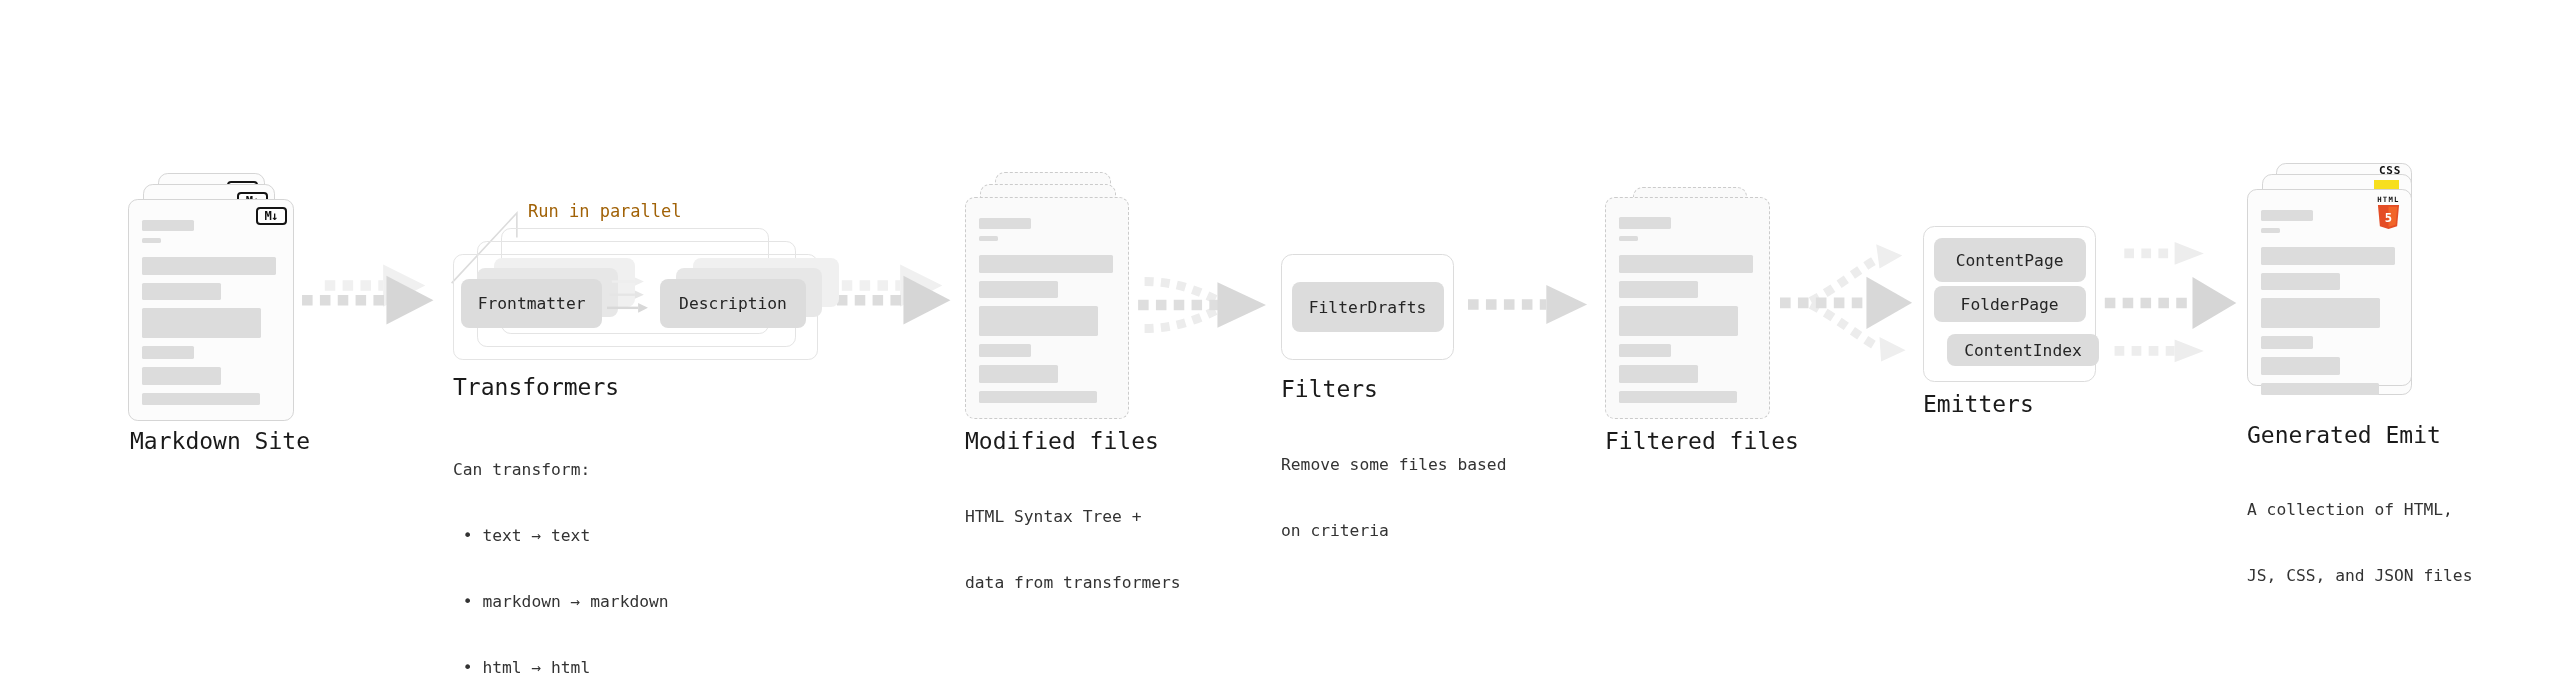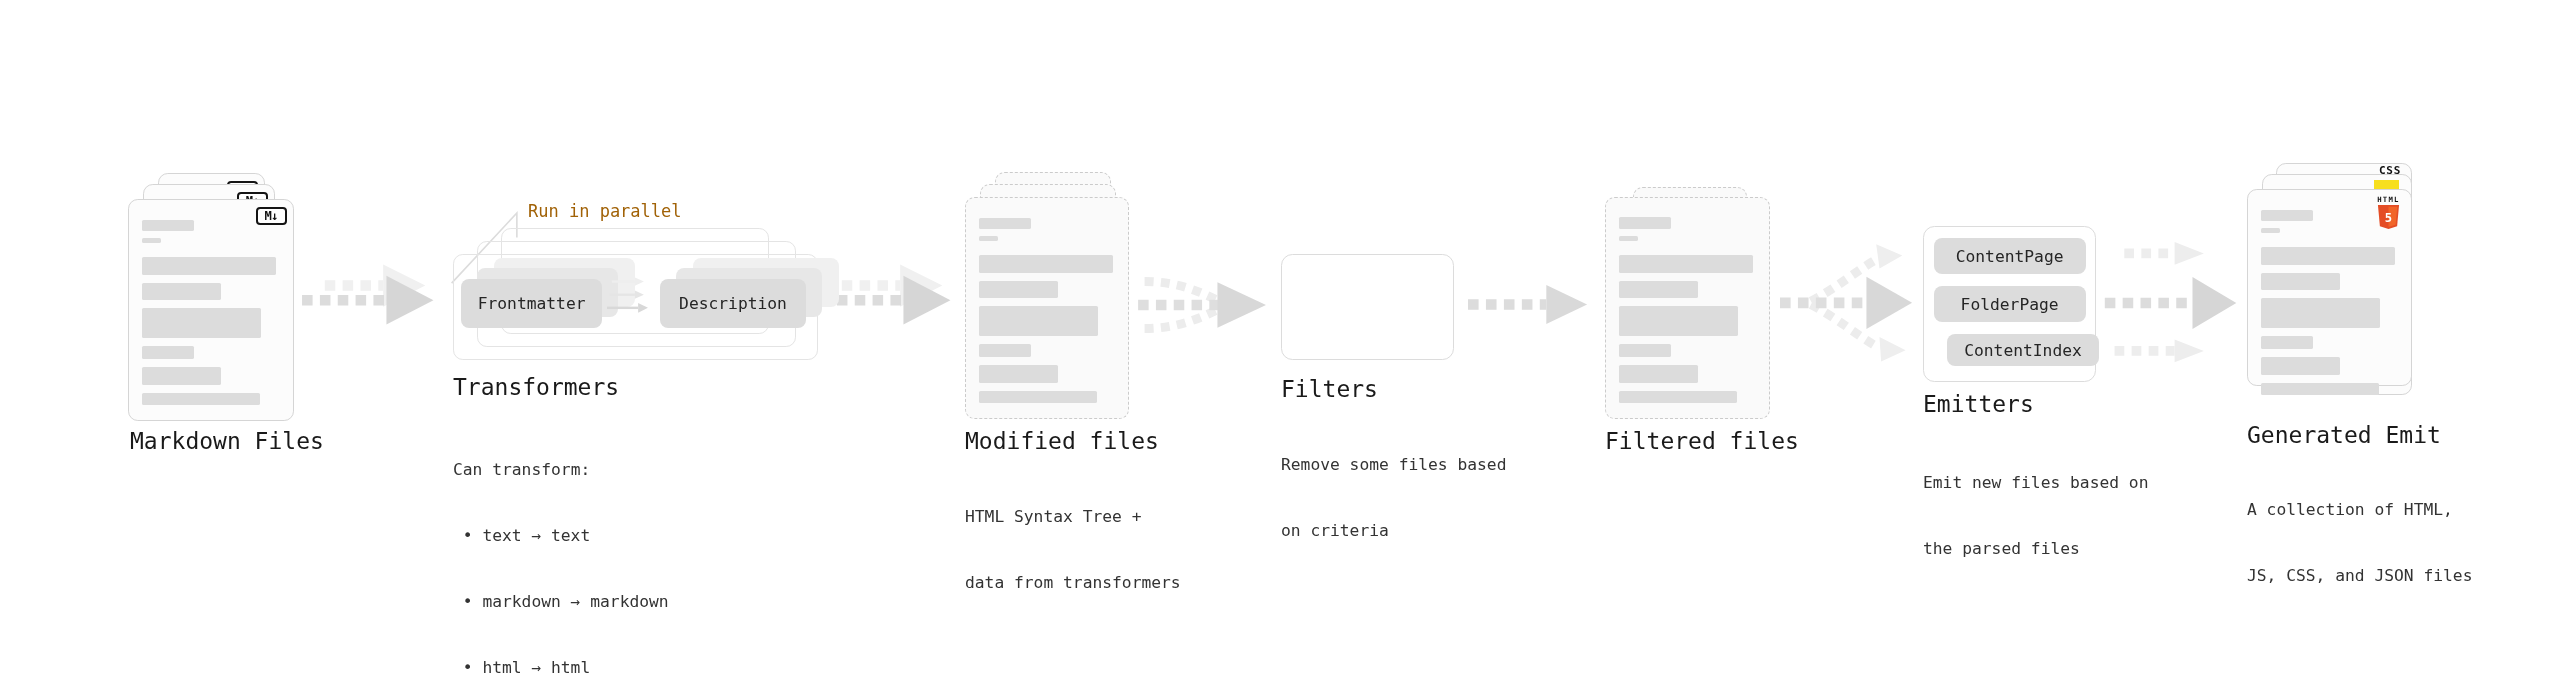--- a/index.html
+++ b/index.html
@@ -108,21 +108,21 @@
           <i class="sk r2"></i>
           <i class="sk r3"></i>
           <i class="sk r4"></i>
         <i class="sk r5"></i>
           <i class="sk r6"></i>
           <i class="sk r7"></i>
           <i class="sk r8"></i>
       </div>
     </div>
   </section>
-  <div class="title" style="left:130px;top:429px">Markdown Files</div>
+  <div class="title" style="left:130px;top:429px">Markdown Site</div>
 
   <section class="node" style="left:453px;top:195px;width:382px;height:309px">
     <svg class="arr" style="left:-3.3px;top:0" width="106" height="98" viewBox="0 0 130 120">
       <polyline points="2,108 82,22 82,52" fill="none" stroke="#dcdcdc" stroke-width="2"></polyline>
     </svg>
     <div class="annot" style="left:75px;top:5.7px">Run in parallel</div>
 
     <div class="tbox" style="left:48px;top:32.5px;width:268px;height:106px"></div>
     <div class="tbox" style="left:24.4px;top:46px;width:319px;height:106px"></div>
     <div class="tbox" style="left:0;top:59px;width:365px;height:106px"></div>
@@ -169,20 +169,21 @@
     </div>
   </section>
   <div class="title" style="left:965px;top:429px">Modified files</div>
   <div class="sub" style="left:965px;top:462px">
     <div>HTML Syntax Tree +</div>
     <div>data from transformers</div>
   </div>
 
   <section class="node" style="left:1281px;top:254px;width:179px;height:114px">
     <div class="panel" style="left:0;top:0;width:173px;height:106px"></div>
+    <div class="pill" style="left:10.6px;top:28.4px;width:152px;height:50px">FilterDrafts</div>
   </section>
   <div class="title" style="left:1281px;top:377px">Filters</div>
   <div class="sub" style="left:1281px;top:410px">
     <div>Remove some files based</div>
     <div>on criteria</div>
   </div>
 
   <section class="node" style="left:1605px;top:187px;width:211px;height:276px">
     <div class="doc dashed" style="left:28.4px;top:0;width:114px;height:221px"></div>
     <div class="doc dashed" style="left:0;top:9.8px;width:165px;height:222px">
@@ -195,29 +196,25 @@
           <i class="sk r6"></i>
           <i class="sk r7"></i>
           <i class="sk r8"></i>
       </div>
     </div>
   </section>
   <div class="title" style="left:1605px;top:429px">Filtered files</div>
 
   <section class="node" style="left:1923px;top:226px;width:179px;height:163px">
     <div class="panel" style="left:0;top:0;width:173px;height:156px"></div>
-    <div class="pill" style="left:10.6px;top:12.2px;width:152px;height:36px">ContentPage</div>
+    <div class="pill" style="left:10.6px;top:12.2px;width:152px;height:44px">ContentPage</div>
     <div class="pill" style="left:10.6px;top:60px;width:152px;height:36px">FolderPage</div>
     <div class="pill" style="left:24px;top:108px;width:152px;height:32px">ContentIndex</div>
   </section>
   <div class="title" style="left:1923px;top:392px">Emitters</div>
-  <div class="sub" style="left:1923px;top:428px">
-    <div>Emit new files based on</div>
-    <div>the parsed files</div>
-  </div>
 
   <section class="node" style="left:2247px;top:163px;width:211px;height:293px">
     <div class="doc" style="left:29px;top:0;width:136px;height:221px">
       <div class="css-badge">
         <b>CSS</b>
           <i class="css-bar"></i>
       </div>
     </div>
     <div class="doc" style="left:14.6px;top:10.6px;width:150px;height:221px">
       <span class="js-badge"></span>

